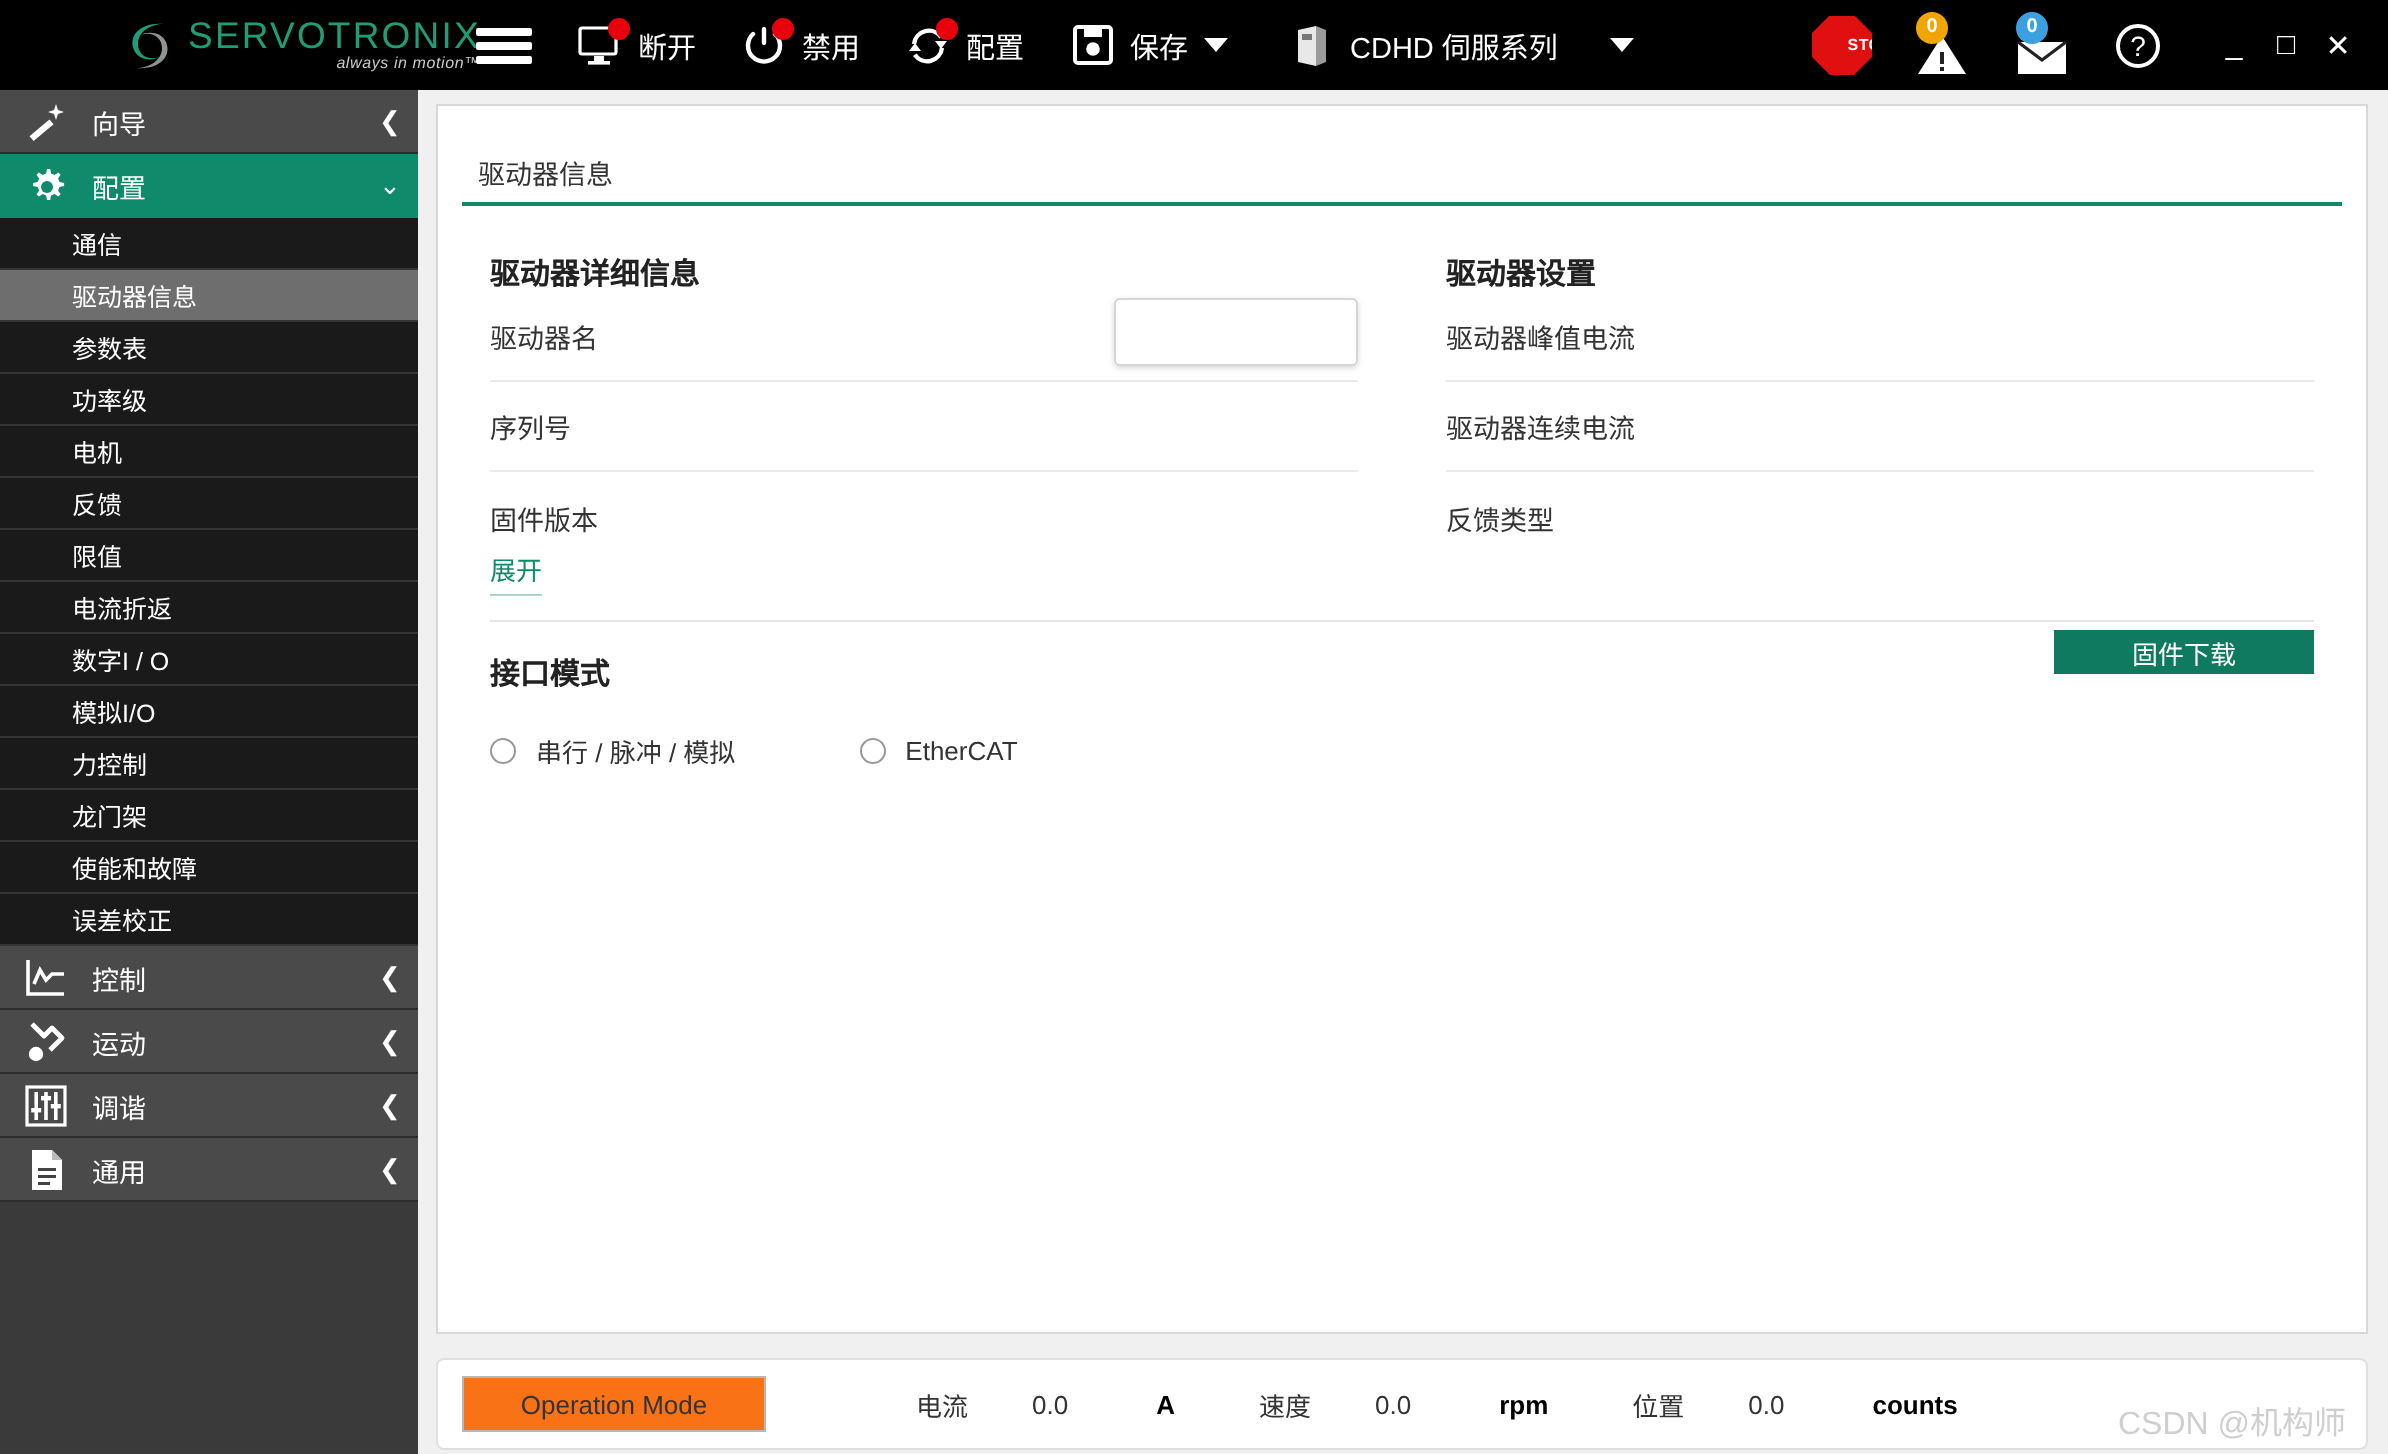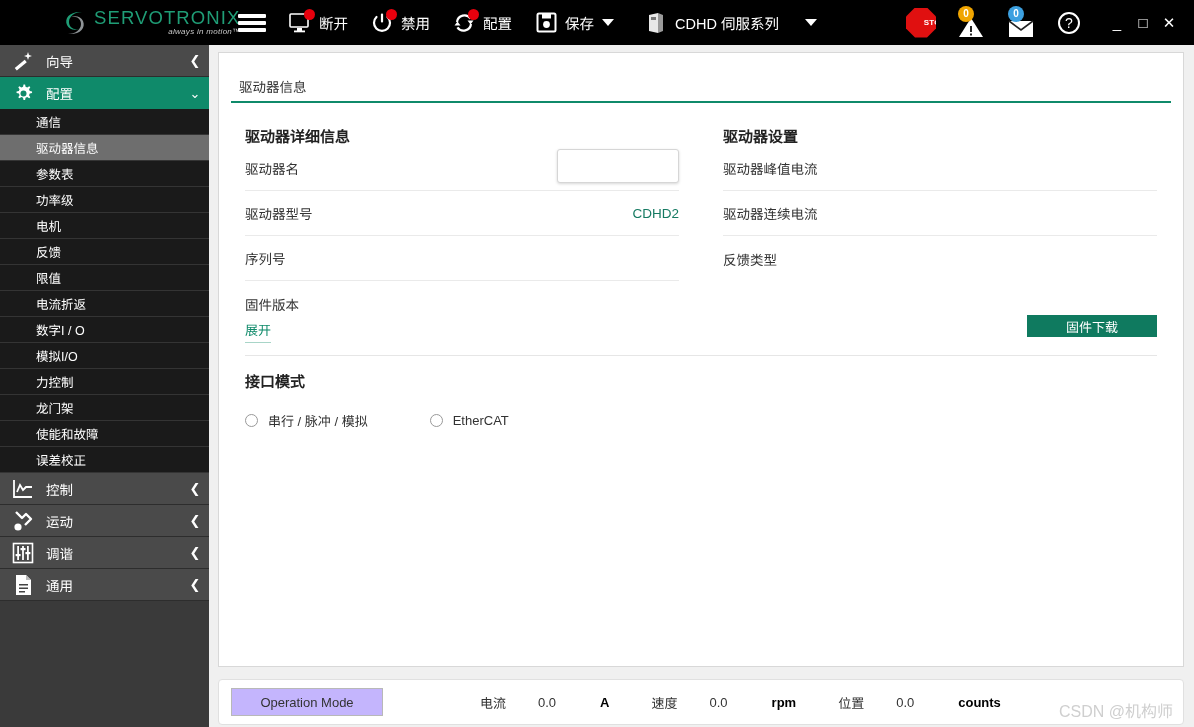--- a/index.html
+++ b/index.html
@@ -97,23 +97,23 @@
   .radio { display: flex; align-items: center; cursor: pointer; }
   .radio .dot { width: 13px; height: 13px; border: 1px solid #999; border-radius: 50%; background: #fff; }
   .radio .rlbl { font-size: 13px; color: #333; margin-left: 10px; }
   .radio.second { margin-left: 62px; }
 
   
   .statusbar { position: absolute; left: 218px; top: 679px; width: 966px; height: 46px;
                background: #ffffff; border: 1px solid #e0e0e0; border-radius: 4px;
                display: flex; align-items: center; }
   .opmode { margin-left: 12px; width: 152px; height: 28px; border: 1px solid #b8b8b8;
-            background: #c4b5fd; display: flex; align-items: center; justify-content: center;
+            background: #f97316; display: flex; align-items: center; justify-content: center;
             font-size: 13px; color: #333; cursor: pointer; }
-  .readouts { display: flex; align-items: center; margin-left: 97px; }
+  .readouts { display: flex; align-items: center; margin-left: 75px; }
   .ro { display: flex; align-items: center; }
   .ro .rk { font-size: 13px; color: #333; }
   .ro .rv { font-size: 13px; color: #333; margin-left: 32px; }
   .ro .ru { font-size: 13px; color: #000; font-weight: bold; margin-left: 44px; }
   .ro.gap { margin-left: 42px; }
   .watermark { position: absolute; right: 10px; bottom: 2px; font-size: 16px; color: #cfcfcf; }
 </style>
 </head>
 <body>
 
@@ -365,24 +365,20 @@
     <div class="cols">
 
       <div class="col">
         <div class="sec-title">驱动器详细信息</div>
         <div id="left-fields">
             <div class="frow">
               <div class="flabel">驱动器名</div>
               <div class="finput"></div>
             </div>
             <div class="frow">
-              <div class="flabel">驱动器型号</div>
-              <div class="fvalue">CDHD2</div>
-            </div>
-            <div class="frow">
               <div class="flabel">序列号</div>
               <div class="fvalue"></div>
             </div>
             <div class="frow noline">
               <div class="flabel">固件版本</div>
               <div class="fvalue"></div>
             </div>
           </div>
       </div>
 

